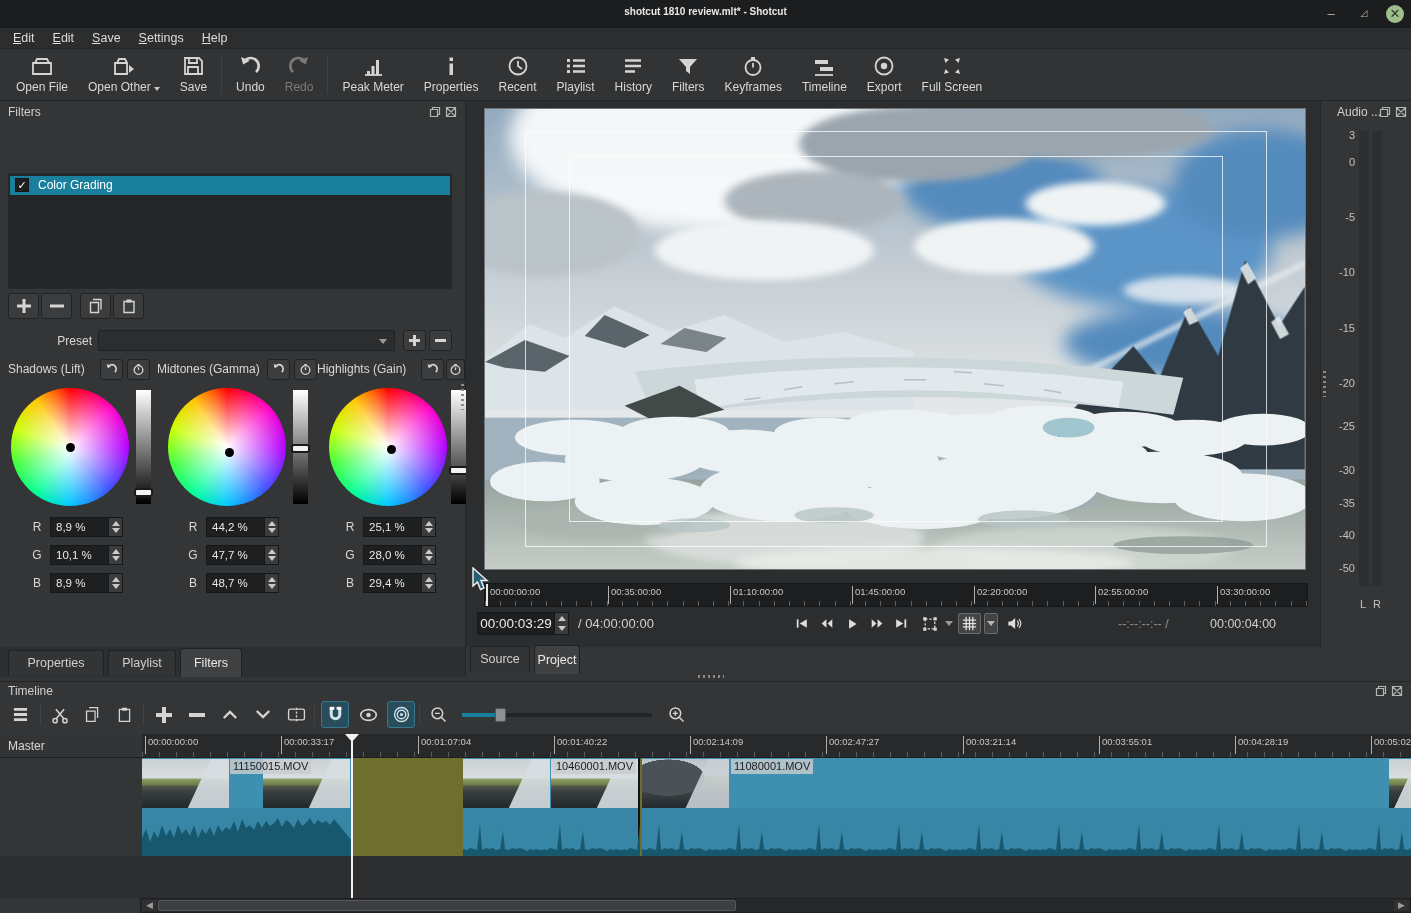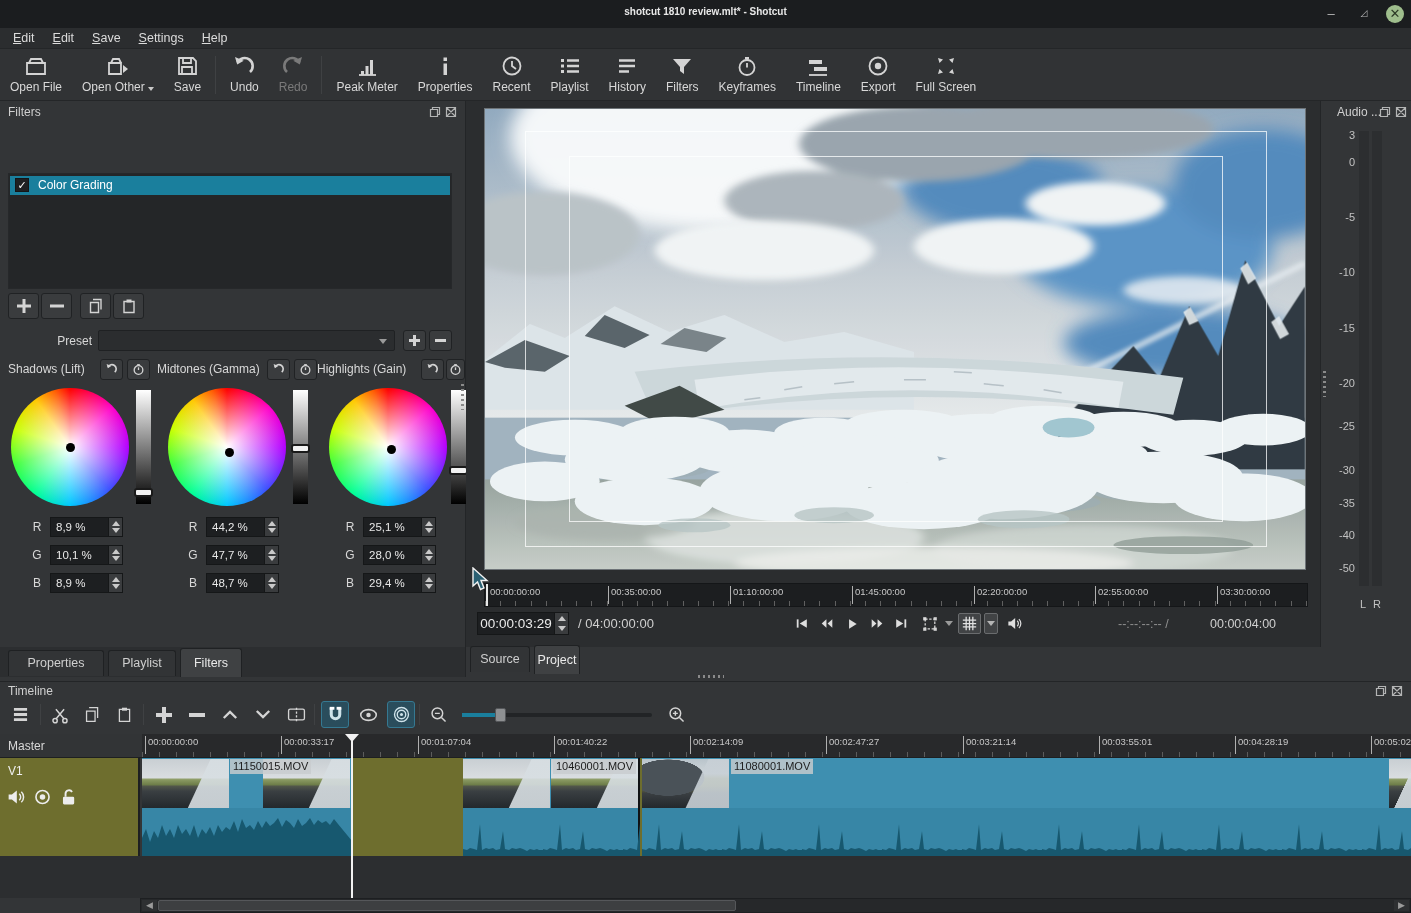--- a/index.html
+++ b/index.html
@@ -15,21 +15,21 @@
   #titlebar .title { position:absolute; left:0; right:0; top:6px; text-align:center; font-weight:bold; font-size:10px; color:#e8e8e8; }
   .winbtn { position:absolute; top:5px; width:18px; height:18px; text-align:center; line-height:17px; color:#b9b9b9; font-size:13px; }
   #btn-close { background:#9fbe8d; border-radius:50%; color:#2c3a26; font-weight:bold; }
 
   
   #menubar { left:0; top:28px; width:1411px; height:21px; background:#2b2d2f; border-bottom:1px solid #242628; display:flex; align-items:center; padding-left:4px; }
   .menu-item { padding:2px 9px; font-size:12.5px; color:#dcdcdc; }
   .menu-item::first-letter { text-decoration:underline; }
 
   
-  #toolbar { left:0; top:49px; width:1411px; height:52px; background:#313335; border-bottom:1px solid #242628; display:flex; align-items:center; }
+  #toolbar { left:0; top:49px; width:1411px; height:52px; background:#313335; border-bottom:1px solid #242628; display:flex; align-items:center; padding-left:6px; }
   .titem { display:flex; flex-direction:column; align-items:center; justify-content:center; padding:3px 10px; height:48px; }
   .titem .tlabel { font-size:12px; color:#d8d8d8; margin-top:3px; white-space:nowrap; }
   .titem.disabled .tlabel { color:#7a7a7a; }
   .titem.disabled svg * { stroke:#7a7a7a; fill:none; }
   .titem.disabled svg .icf { fill:#7a7a7a; stroke:none; }
   .tsep { width:1px; height:38px; background:#232527; border-right:1px solid #3f4143; margin:0 4px; }
   .menuarrow { display:inline-block; width:0; height:0; border-left:3px solid transparent; border-right:3px solid transparent; border-top:4px solid #c9c9c9; margin-left:3px; }
 
   
   .dock-title { font-size:12px; color:#cfcfcf; }
@@ -721,41 +721,20 @@
     <div class="stick" style="left:276px">00:01:07:04</div>
     <div class="stick" style="left:412px">00:01:40:22</div>
     <div class="stick" style="left:548px">00:02:14:09</div>
     <div class="stick" style="left:684px">00:02:47:27</div>
     <div class="stick" style="left:821px">00:03:21:14</div>
     <div class="stick" style="left:957px">00:03:55:01</div>
     <div class="stick" style="left:1093px">00:04:28:19</div>
     <div class="stick" style="left:1229px">00:05:02:06</div>
   </div>
 
-  <div id="track-head">
-    <div class="abs" style="left:8px;top:6px;color:#f0f0f0">V1</div>
-    <div class="abs" style="left:6px;top:30px">
-        <svg width="20" height="18" viewBox="0 0 24 22">
-          <polygon points="3,8 7,8 13,3 13,19 7,14 3,14" fill="#ececec"></polygon>
-          <path d="M16 7 a5.5 5.5 0 0 1 0 8 M18.5 4.5 a9 9 0 0 1 0 13" fill="none" stroke="#ececec" stroke-width="1.8"></path>
-        </svg>
-      </div>
-    <div class="abs" style="left:33px;top:30px">
-        <svg width="19" height="18" viewBox="0 0 22 22">
-          <circle cx="11" cy="11" r="8" fill="none" stroke="#ececec" stroke-width="2"></circle>
-          <circle cx="11" cy="11" r="3.4" fill="#ececec"></circle>
-        </svg>
-      </div>
-    <div class="abs" style="left:60px;top:30px">
-        <svg width="18" height="19" viewBox="0 0 20 22">
-          <rect x="3" y="10" width="13" height="9" rx="1.5" fill="#ececec"></rect>
-          <path d="M6 10 V6.5 a4 4 0 0 1 7.5 -1.8" fill="none" stroke="#ececec" stroke-width="2.2"></path>
-        </svg>
-      </div>
-  </div>
 
   <div id="track-bg">
     <svg width="0" height="0" style="position:absolute">
         <defs>
       <pattern id="wvp" patternUnits="userSpaceOnUse" width="80" height="48">
         <path d="M0 48 L0 41 l4 1 3 -2 4 1 3 1 3 -26 2 26 4 -2 3 1 4 -1 3 2 4 -1 3 -18 2 18 4 1 3 -2 4 1 4 -1 3 1 4 2 3 -2 4 1 3 -1 2 1 L80 42 L80 48 Z" fill="#17586f"></path>
       </pattern>
     </defs>
       </svg>
 

